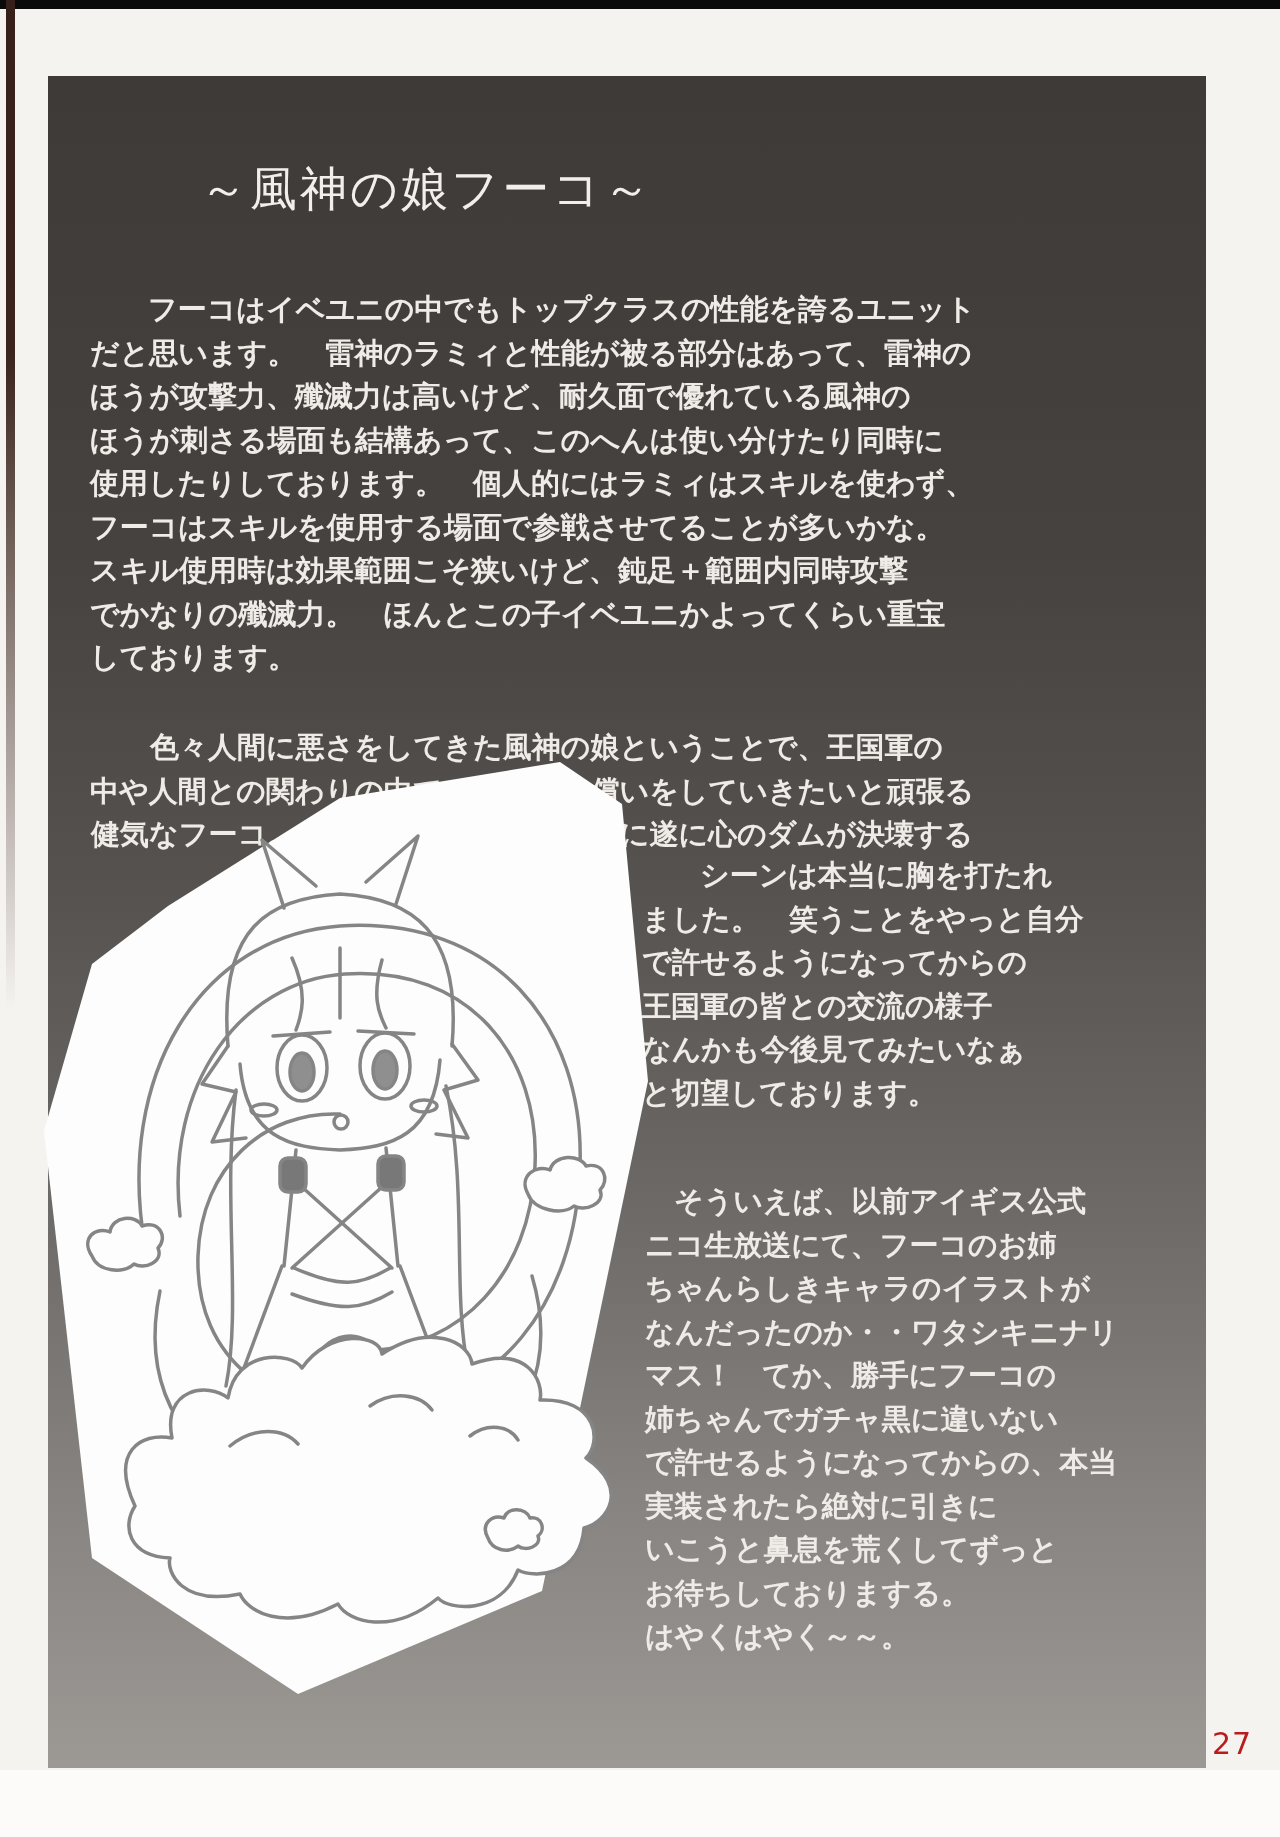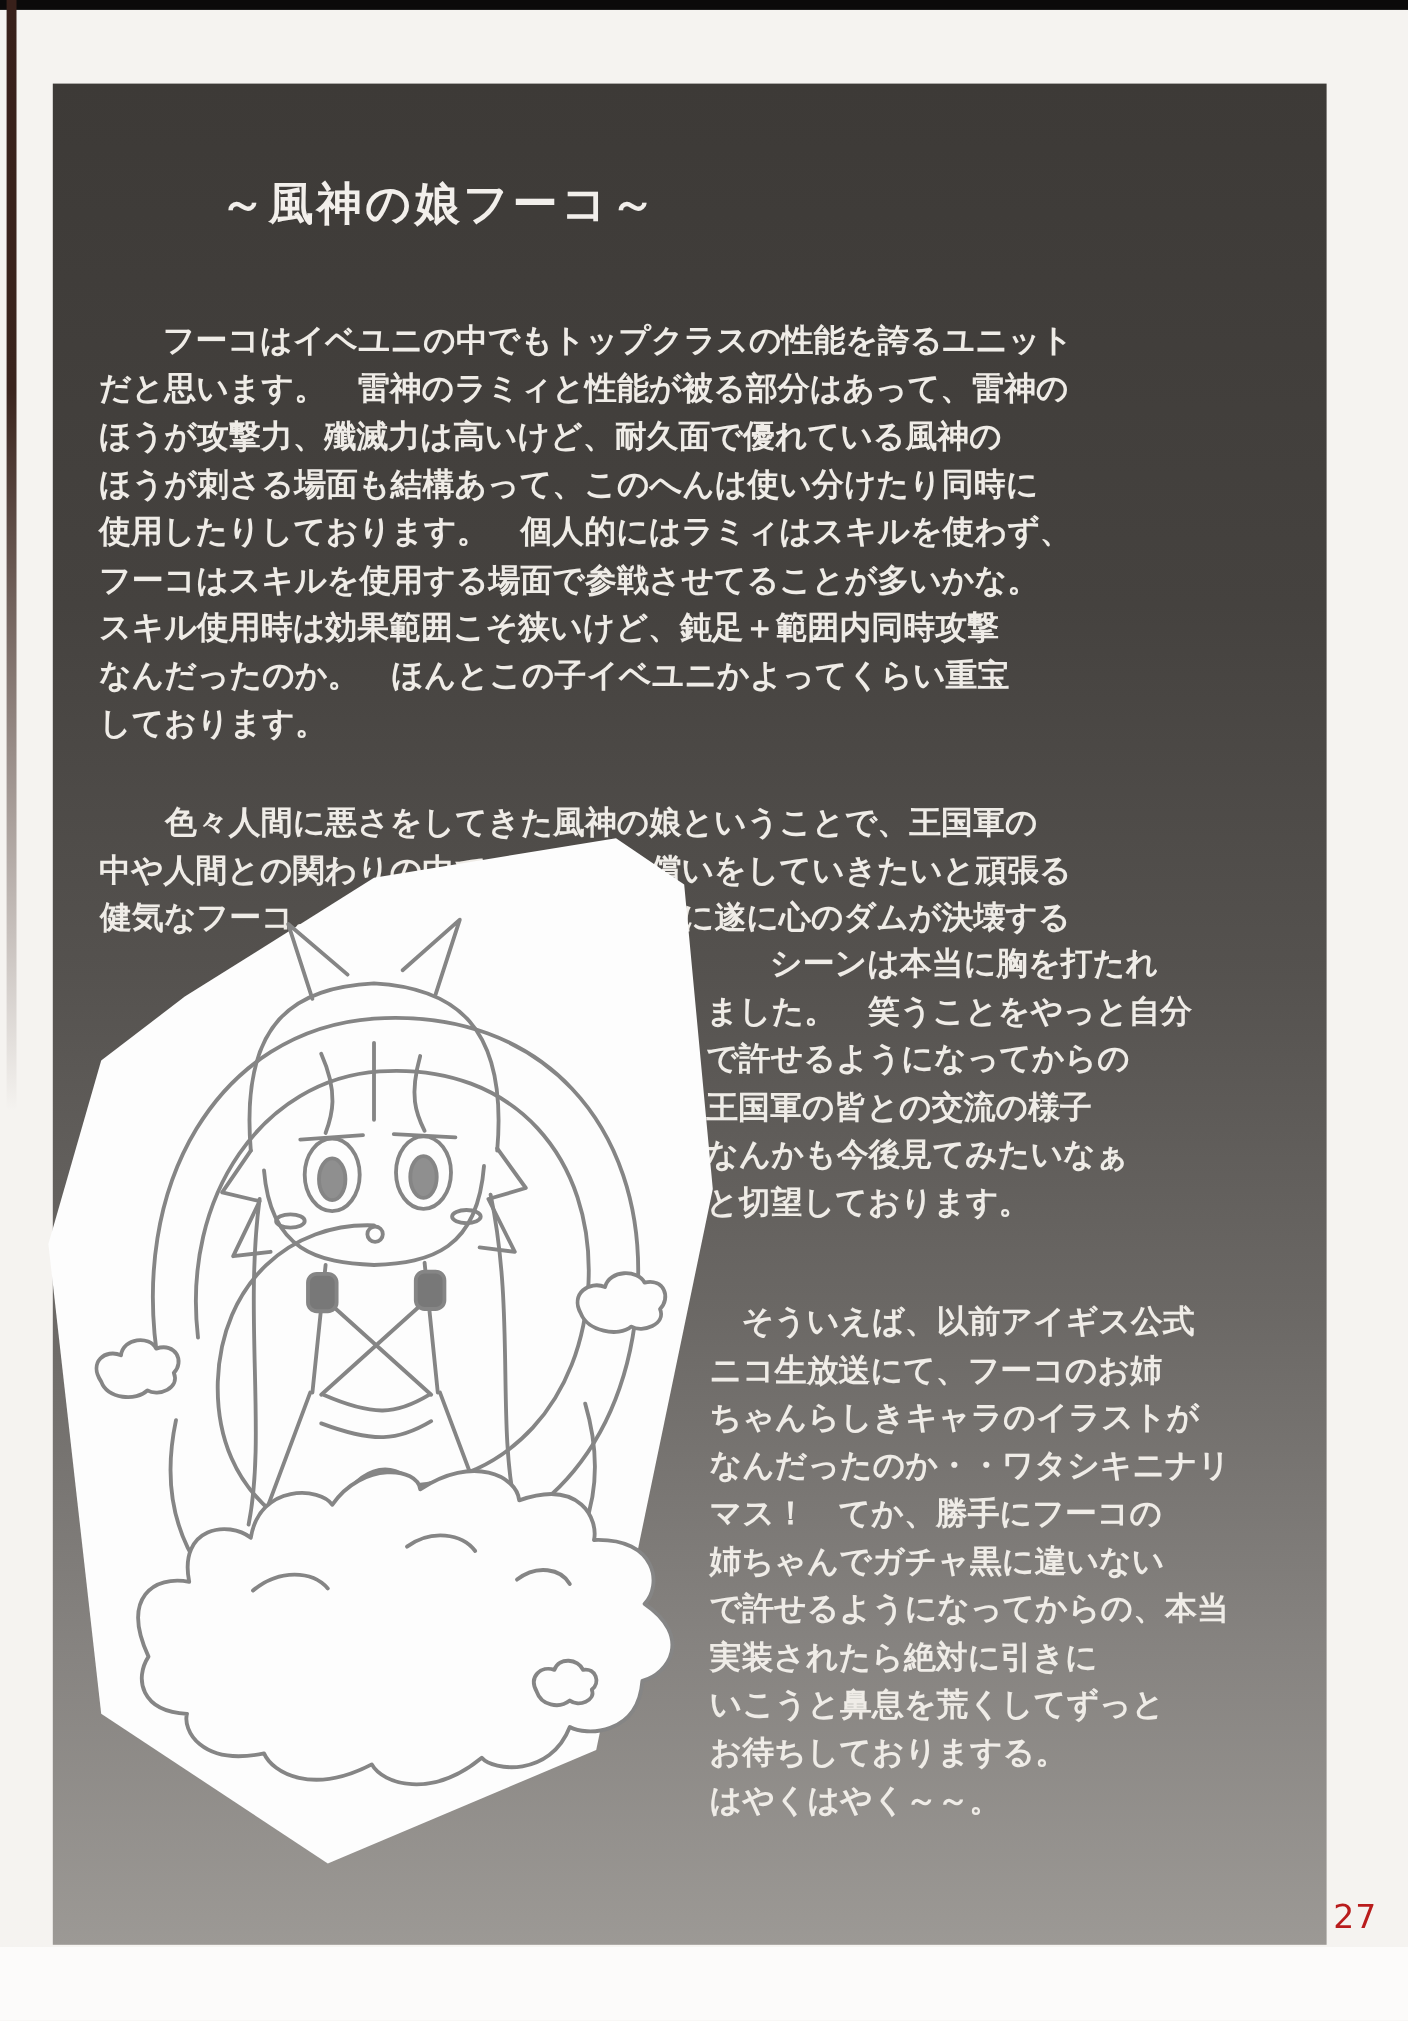--- a/index.html
+++ b/index.html
@@ -11,21 +11,21 @@
   .top-edge{position:absolute;left:0;top:0;width:1280px;height:9px;background:#0b0a0a;}
   .left-edge{position:absolute;left:6px;top:0;width:9px;height:1010px;
     background:linear-gradient(180deg,#38201a 0%,#3a241d 35%,rgba(58,36,29,0) 100%);}
   .bottom-strip{position:absolute;left:0;top:1770px;width:1280px;height:67px;background:#fcfbfa;}
   .panel{
     position:absolute;left:48px;top:76px;width:1158px;height:1692px;
     background:linear-gradient(180deg,#3d3a37 0%,#45423f 28%,#55524f 48%,#6b6865 66%,#868380 84%,#9c9995 100%);
   }
   .page-title{
     position:absolute;left:200px;top:158px;
-    font-size:41px;font-weight:bold;letter-spacing:3px;color:#f2efeb;white-space:pre;
+    font-size:47px;font-weight:normal;letter-spacing:3px;color:#f2efeb;white-space:pre;
   }
   .jp-lines{position:absolute;color:#efece7;font-weight:bold;}
   .jp-lines .tline{white-space:pre;}
   .page-number{
     position:absolute;left:1212px;top:1726px;font-size:30px;color:#b91c1c;letter-spacing:1px;
   }
   .illus{position:absolute;left:40px;top:746px;width:620px;height:960px;}
 </style>
 </head>
 <body>
@@ -39,21 +39,21 @@
   <div class="page-title" style="position:absolute;left:152px;top:82px;">～風神の娘フーコ～</div>
 
   <div class="jp-lines" style="left:42px;top:212px;font-size:29px;line-height:43.5px;">
       <div class="tline">　　フーコはイベユニの中でもトップクラスの性能を誇るユニット</div>
       <div class="tline">だと思います。　雷神のラミィと性能が被る部分はあって、雷神の</div>
       <div class="tline">ほうが攻撃力、殲滅力は高いけど、耐久面で優れている風神の</div>
       <div class="tline">ほうが刺さる場面も結構あって、このへんは使い分けたり同時に</div>
       <div class="tline">使用したりしております。　個人的にはラミィはスキルを使わず、</div>
       <div class="tline">フーコはスキルを使用する場面で参戦させてることが多いかな。</div>
       <div class="tline">スキル使用時は効果範囲こそ狭いけど、鈍足＋範囲内同時攻撃</div>
-      <div class="tline">なんだったのか。　ほんとこの子イベユニかよってくらい重宝</div>
+      <div class="tline">でかなりの殲滅力。　ほんとこの子イベユニかよってくらい重宝</div>
       <div class="tline">しております。</div>
     </div>
 
   <div class="jp-lines" style="left:42px;top:650px;font-size:29px;line-height:43.5px;text-align:center;">
       <div class="tline">　色々人間に悪さをしてきた風神の娘ということで、王国軍の</div>
       <div class="tline">中や人間との関わりの中で、なんとか償いをしていきたいと頑張る</div>
       <div class="tline">健気なフーコ。　優しくしてくれる王子に遂に心のダムが決壊する</div>
     </div>
 
   <div class="jp-lines" style="left:594px;top:778px;font-size:29px;line-height:43.5px;">

